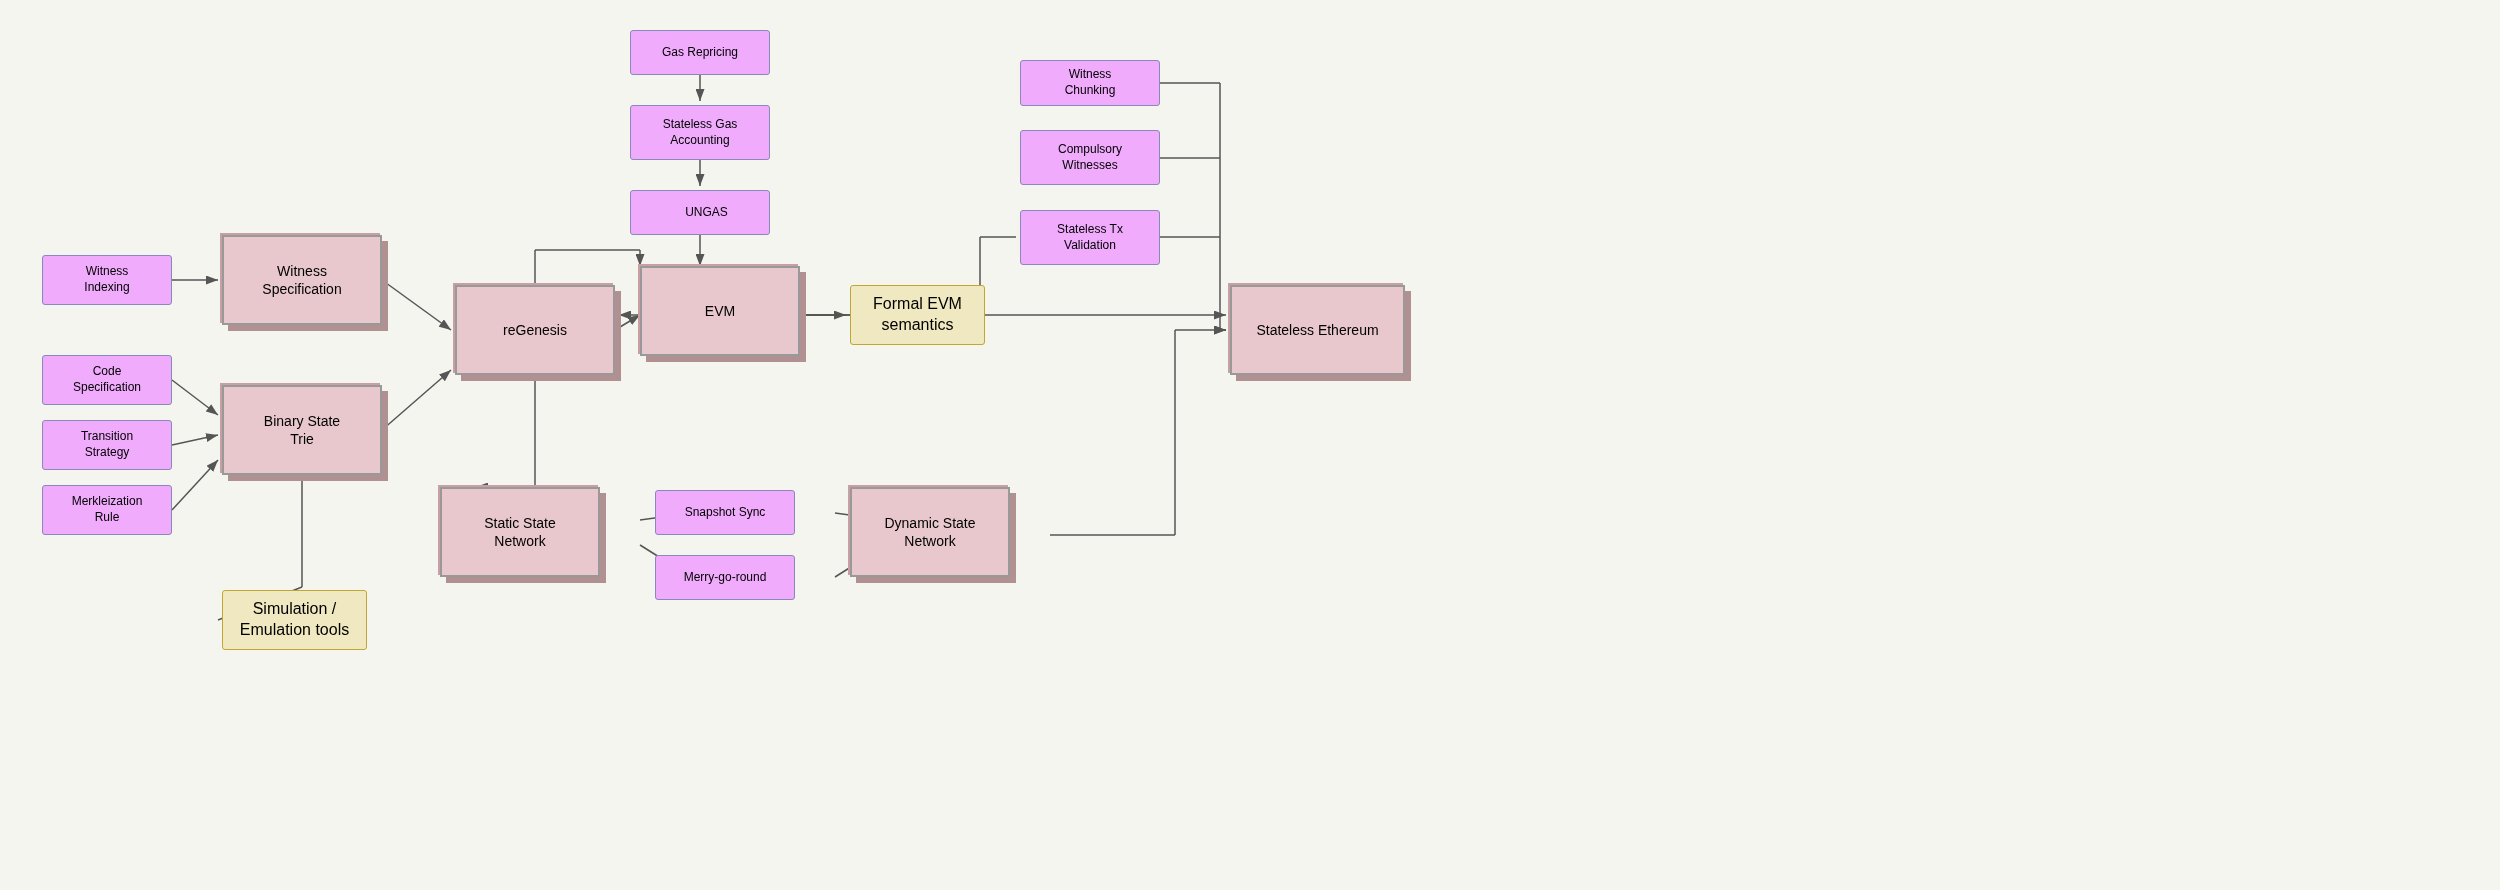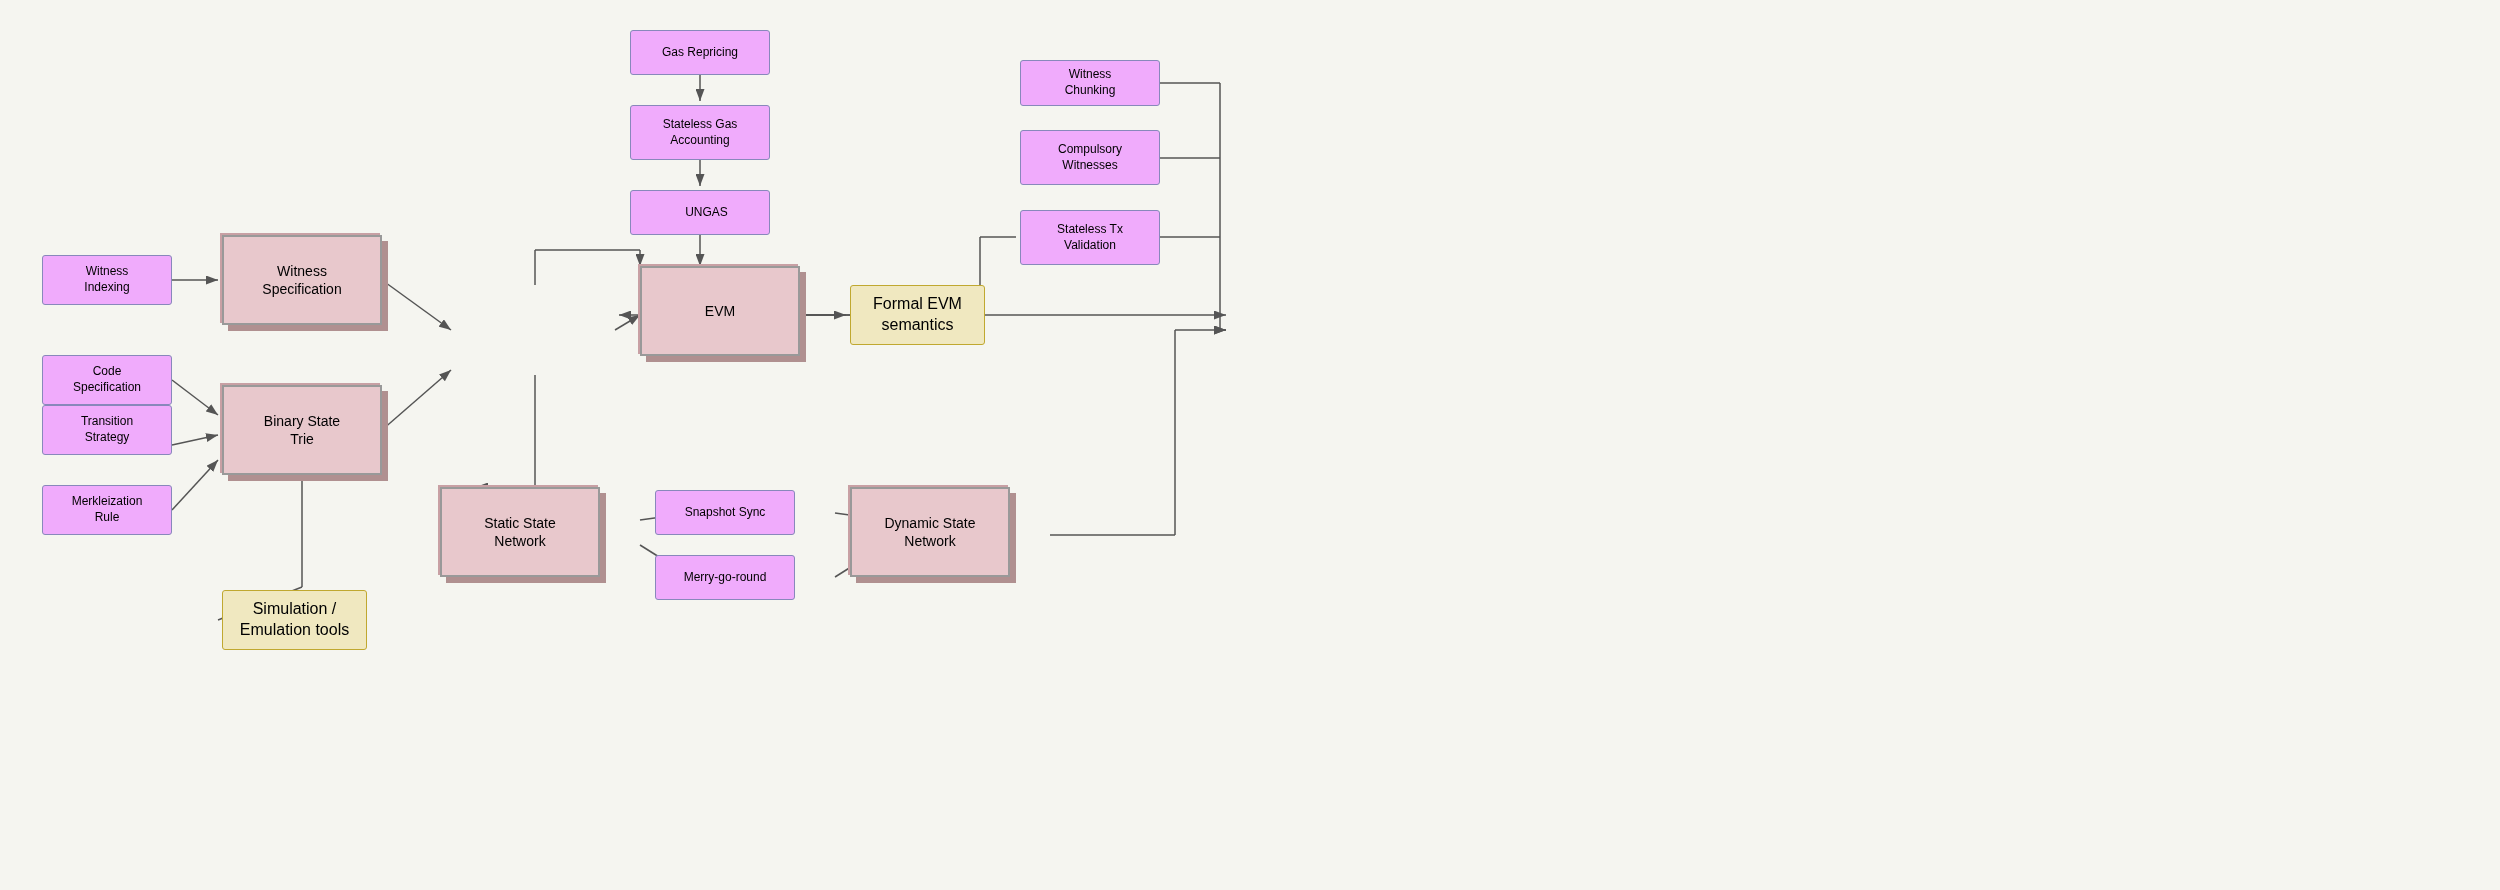--- a/index.html
+++ b/index.html
@@ -152,21 +152,21 @@
   <div class="node node-blue" style="left:42px; top:255px; width:130px; height:50px;">
     <span style="white-space:pre-line;">Witness
 Indexing</span>
   </div>
 
   <div class="node node-blue" style="left:42px; top:355px; width:130px; height:50px;">
     <span style="white-space:pre-line;">Code
 Specification</span>
   </div>
 
-  <div class="node node-blue" style="left:42px; top:405px; width:130px; height:50px;">
+  <div class="node node-blue" style="left:42px; top:420px; width:130px; height:50px;">
     <span style="white-space:pre-line;">Transition
 Strategy</span>
   </div>
 
   <div class="node node-blue" style="left:42px; top:485px; width:130px; height:50px;">
     <span style="white-space:pre-line;">Merkleization
 Rule</span>
   </div>
 
   <div class="node node-yellow" style="left:222px; top:590px; width:145px; height:60px;">
@@ -177,20 +177,23 @@
   <div class="node node-main" style="left:222px; top:235px; width:160px; height:90px;">
     <span style="white-space:pre-line;">Witness
 Specification</span>
   </div>
 
   <div class="node node-main" style="left:222px; top:385px; width:160px; height:90px;">
     <span style="white-space:pre-line;">Binary State
 Trie</span>
   </div>
 
+  <div class="node node-main" style="left:455px; top:285px; width:160px; height:90px;">
+    <span>reGenesis</span>
+  </div>
 
   <div class="node node-blue" style="left:630px; top:30px; width:140px; height:45px;">
     <span>Gas Repricing</span>
   </div>
 
   <div class="node node-blue" style="left:630px; top:105px; width:140px; height:55px;">
     <span style="white-space:pre-line;">Stateless Gas
 Accounting</span>
   </div>
 
@@ -233,14 +236,17 @@
 
   <div class="node node-blue" style="left:655px; top:555px; width:140px; height:45px;">
     <span>Merry-go-round</span>
   </div>
 
   <div class="node node-main" style="left:850px; top:487px; width:160px; height:90px;">
     <span style="white-space:pre-line;">Dynamic State
 Network</span>
   </div>
 
+  <div class="node node-main" style="left:1230px; top:285px; width:175px; height:90px;">
+    <span style="white-space:pre-line;">Stateless Ethereum</span>
+  </div>
 
 </div>
 
 </body></html>

